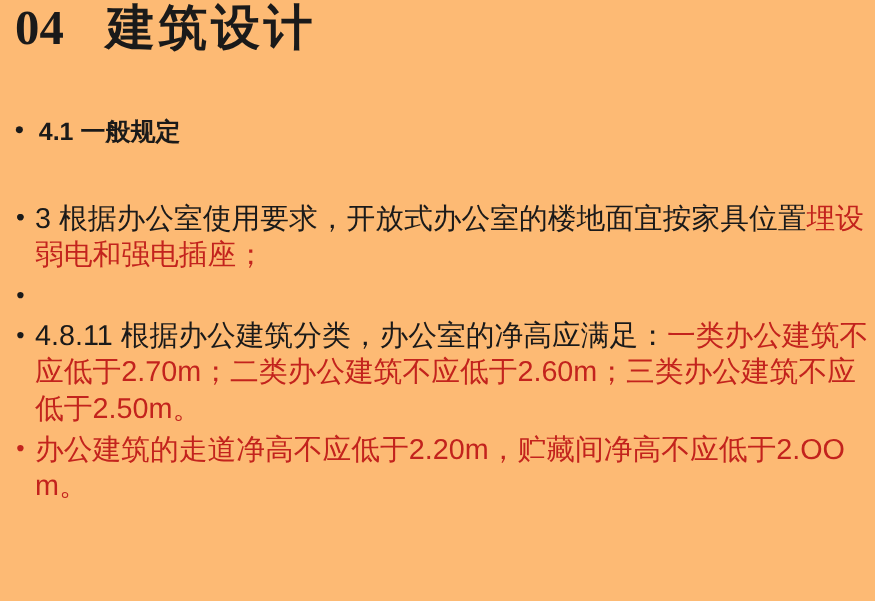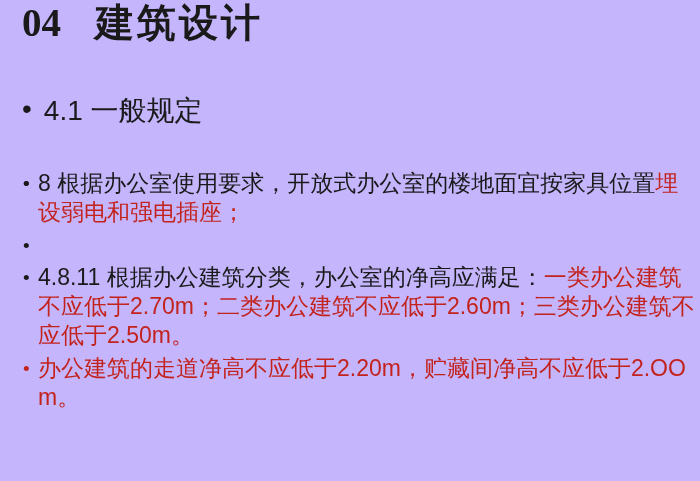--- a/index.html
+++ b/index.html
@@ -1,43 +1,43 @@
 <!DOCTYPE html>
 <html><head>
 <meta charset="utf-8">
 <style>
   html, body { margin: 0; padding: 0; background: #ffffff; }
   .slide {
     position: relative;
     width: 700px;
     height: 481px;
-    background: #c4b5fd;
+    background: #fdba74;
     overflow: hidden;
     box-sizing: border-box;
-    padding: 2px 4px 0 22px;
+    padding: 2px 4px 0 12px;
     color: #1a1a1a;
     
     font-family: "Liberation Sans", serif;
   }
   .title {
     margin: 0;
     font-family: "Liberation Serif", serif;
     font-weight: 700;
     font-size: 39px;
     line-height: 1.1;
     white-space: nowrap;
   }
   .title-cn {
     margin-left: 34px;
     letter-spacing: 3px;
   }
   .section-heading {
     margin-top: 49px;
-    font-size: 28px;
-    font-weight: 400;
+    font-size: 20px;
+    font-weight: 700;
     line-height: 1.2;
   }
   .section-heading .h-dot {
     display: inline-block;
     margin-right: 12px;
     transform: translateY(-2px);
   }
   .bullet-list { margin-top: 42px; }
   .bullet-item {
     position: relative;
@@ -65,21 +65,21 @@
 
   <div class="section-heading"><span class="h-dot">•</span><span>4.1 一般规定</span></div>
 
   <div class="bullet-list">
     <div class="bullet-item">
       <span class="dot" style="color: rgb(26, 26, 26);">•</span>
     </div>
 
     <div class="bullet-item">
       <span class="dot" style="color: rgb(26, 26, 26);">•</span>
-      <span class="bullet-text"><span style="color: rgb(26, 26, 26);">8 根据办公室使用要求，开放式办公室的楼地面宜按家具位置</span><span style="color: rgb(195, 35, 29);">埋设弱电和强电插座；</span></span>
+      <span class="bullet-text"><span style="color: rgb(26, 26, 26);">3 根据办公室使用要求，开放式办公室的楼地面宜按家具位置</span><span style="color: rgb(195, 35, 29);">埋设弱电和强电插座；</span></span>
     </div>
 
     <div class="bullet-item">
       <span class="dot" style="color: rgb(26, 26, 26);">•</span>
     </div>
 
     <div class="bullet-item gap-before">
       <span class="dot" style="color: rgb(26, 26, 26);">•</span>
       <span class="bullet-text"><span style="color: rgb(26, 26, 26);">4.8.11 根据办公建筑分类，办公室的净高应满足：</span><span style="color: rgb(195, 35, 29);">一类办公建筑不应低于2.70m；二类办公建筑不应低于2.60m；三类办公建筑不应低于2.50m。</span></span>
     </div>

